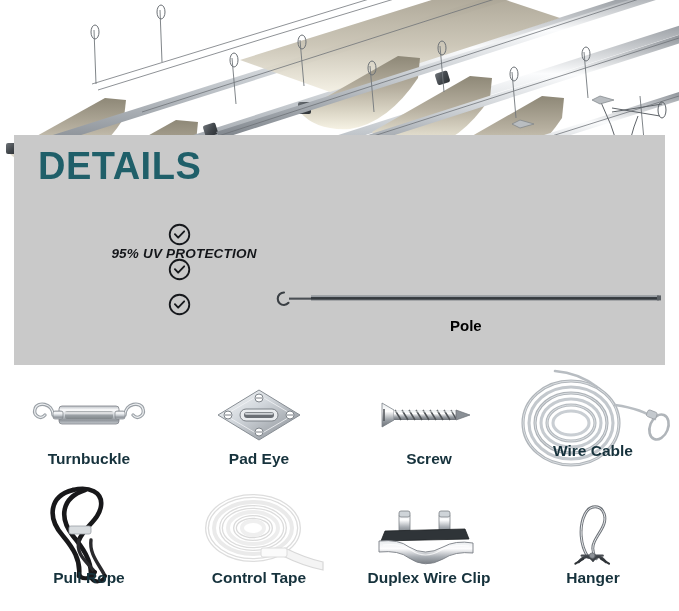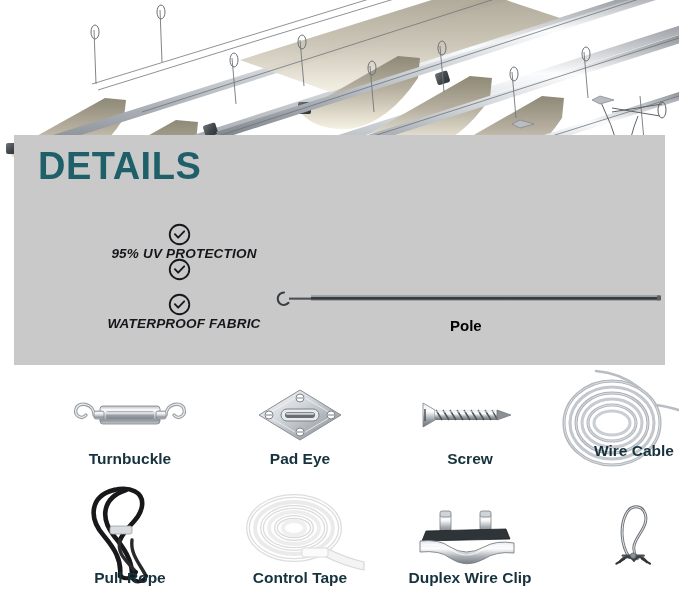--- a/index.html
+++ b/index.html
@@ -41,21 +41,21 @@
 
   
   #pole-wrap{position:absolute;left:250px;top:148px;width:400px;height:60px;}
   #pole-label{
     position:absolute;left:186px;top:34px;
     font-size:15px;font-weight:bold;color:#000000;
   }
 
   
   #accessories{
-    position:absolute;left:0;top:372px;width:588px;height:239px;margin-left:41px;
+    position:absolute;left:0;top:372px;width:588px;height:239px;
   }
   .acc-cell{position:absolute;width:170px;height:119px;}
   .acc-art{
     position:absolute;left:0;top:0;width:170px;height:86px;
     display:flex;align-items:center;justify-content:center;
   }
   .acc-label{
     position:absolute;left:0;top:78px;width:170px;text-align:center;
     font-size:15.5px;font-weight:bold;color:#16323c;white-space:nowrap;
   }
@@ -211,21 +211,20 @@
         <circle cx="12" cy="12" r="10.2" fill="none" stroke="#16181c" stroke-width="1.9"></circle>
         <path d="M7.2 11.6 L10.6 15.3 L16.9 8.7" fill="none" stroke="#16181c" stroke-width="1.9" stroke-linecap="round" stroke-linejoin="round"></path>
       </svg>
     </div>
 
     <div class="feature-row">
       <svg class="check-icon" viewBox="0 0 24 24">
         <circle cx="12" cy="12" r="10.2" fill="none" stroke="#16181c" stroke-width="1.9"></circle>
         <path d="M7.2 11.6 L10.6 15.3 L16.9 8.7" fill="none" stroke="#16181c" stroke-width="1.9" stroke-linecap="round" stroke-linejoin="round"></path>
       </svg>
-      <span class="feature-label">WATERPROOF FABRIC</span>
     </div>
 
   </div>
 
   <div id="pole-wrap">
     <svg width="400" height="34" viewBox="0 0 400 34">
       <defs>
         <linearGradient id="poleg" x1="0" y1="0" x2="0" y2="1">
           <stop offset="0%" stop-color="#8b9096"></stop>
           <stop offset="35%" stop-color="#42474c"></stop>
@@ -458,15 +457,16 @@
         <path d="M34,72 C24,58 22,34 30,18 C36,6 50,6 54,18 C58,30 48,40 42,52 C38,60 40,68 44,74" fill="none" stroke="#eceef0" stroke-width="1.2" stroke-linecap="round"></path>
 
         <path d="M26,70 L52,70" stroke="#4a4f54" stroke-width="3" stroke-linecap="round"></path>
         <path d="M22,78 C28,70 36,70 40,76" fill="none" stroke="#3d4247" stroke-width="3" stroke-linecap="round"></path>
         <path d="M56,78 C50,70 44,70 40,76" fill="none" stroke="#3d4247" stroke-width="3" stroke-linecap="round"></path>
         <circle cx="39" cy="70" r="3.4" fill="#8c9197" stroke="#5e6368" stroke-width=".9"></circle>
         <path d="M18,80 L28,74" stroke="#2f3438" stroke-width="2.6" stroke-linecap="round"></path>
         <path d="M60,80 L50,74" stroke="#2f3438" stroke-width="2.6" stroke-linecap="round"></path>
       </svg>
     </div>
+    <div class="acc-label">Hanger</div>
   </div>
 
 </div>
 
 </body></html>

